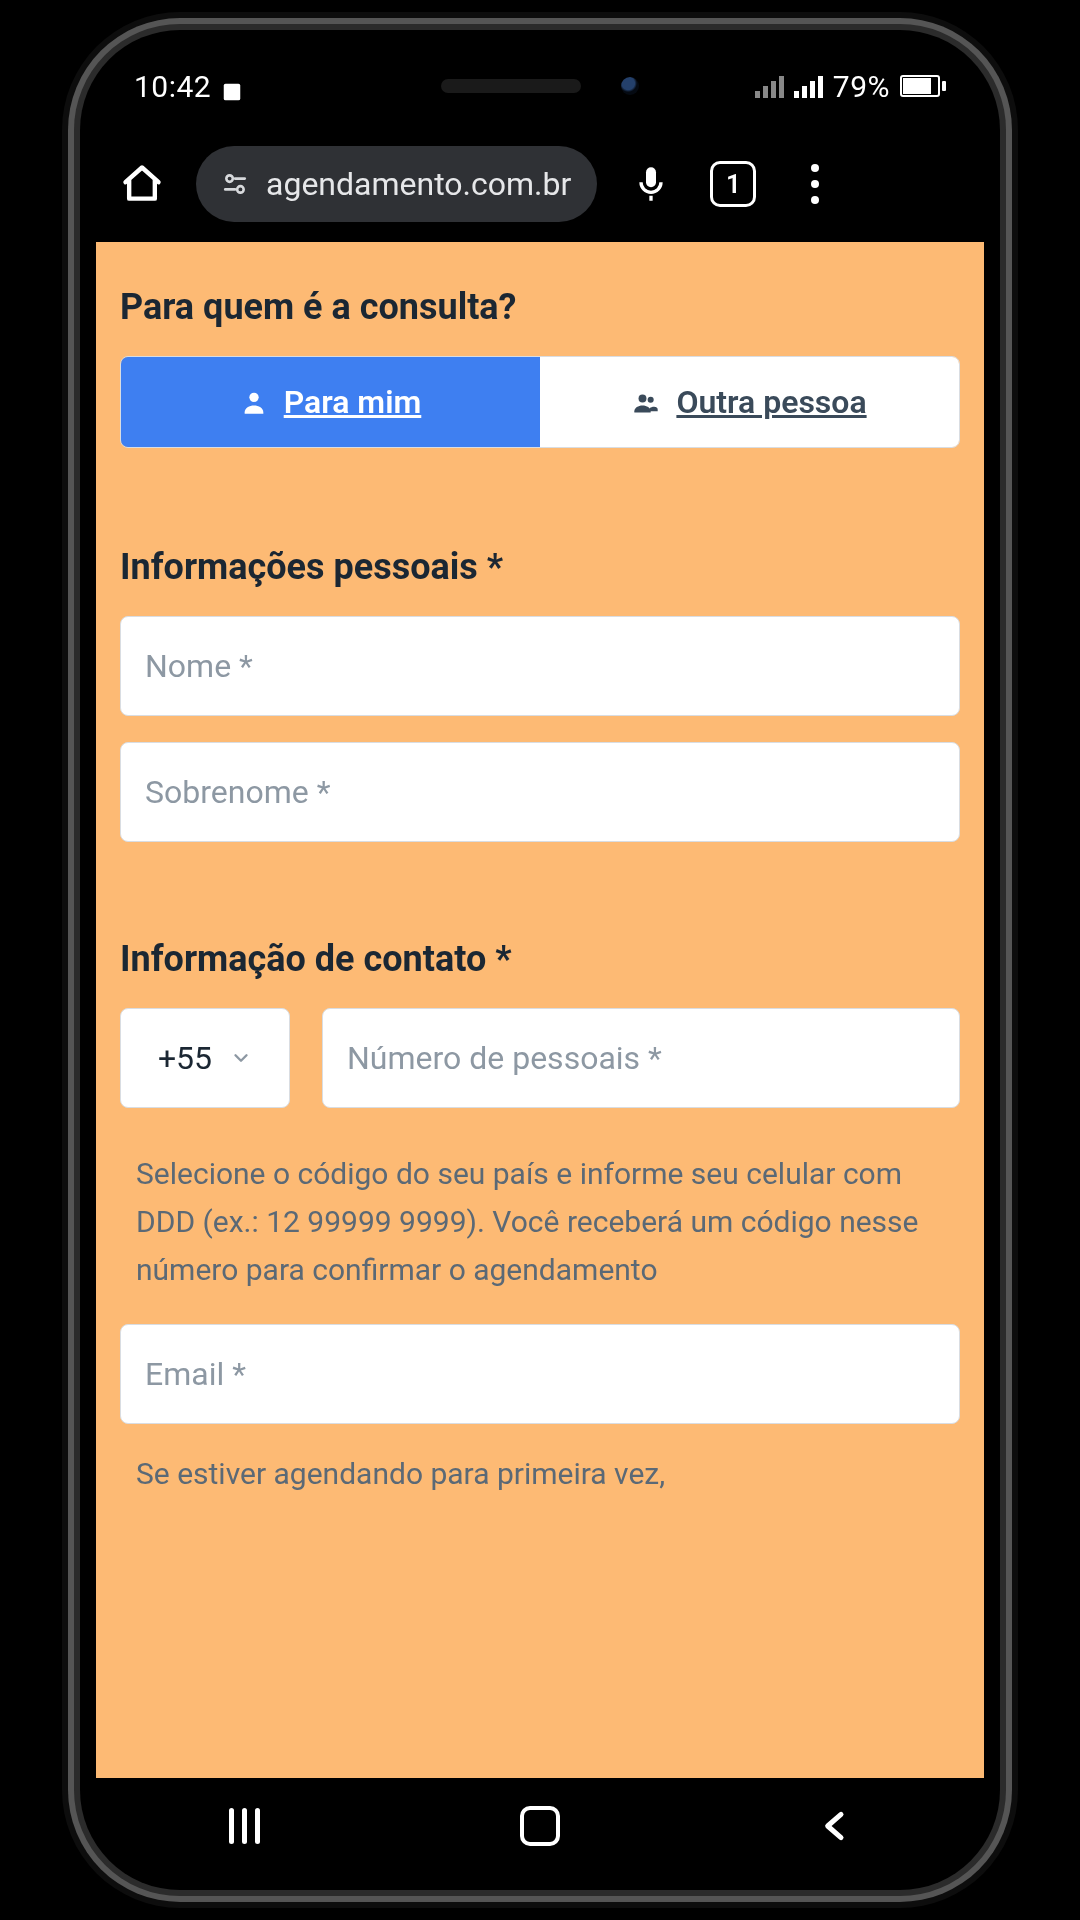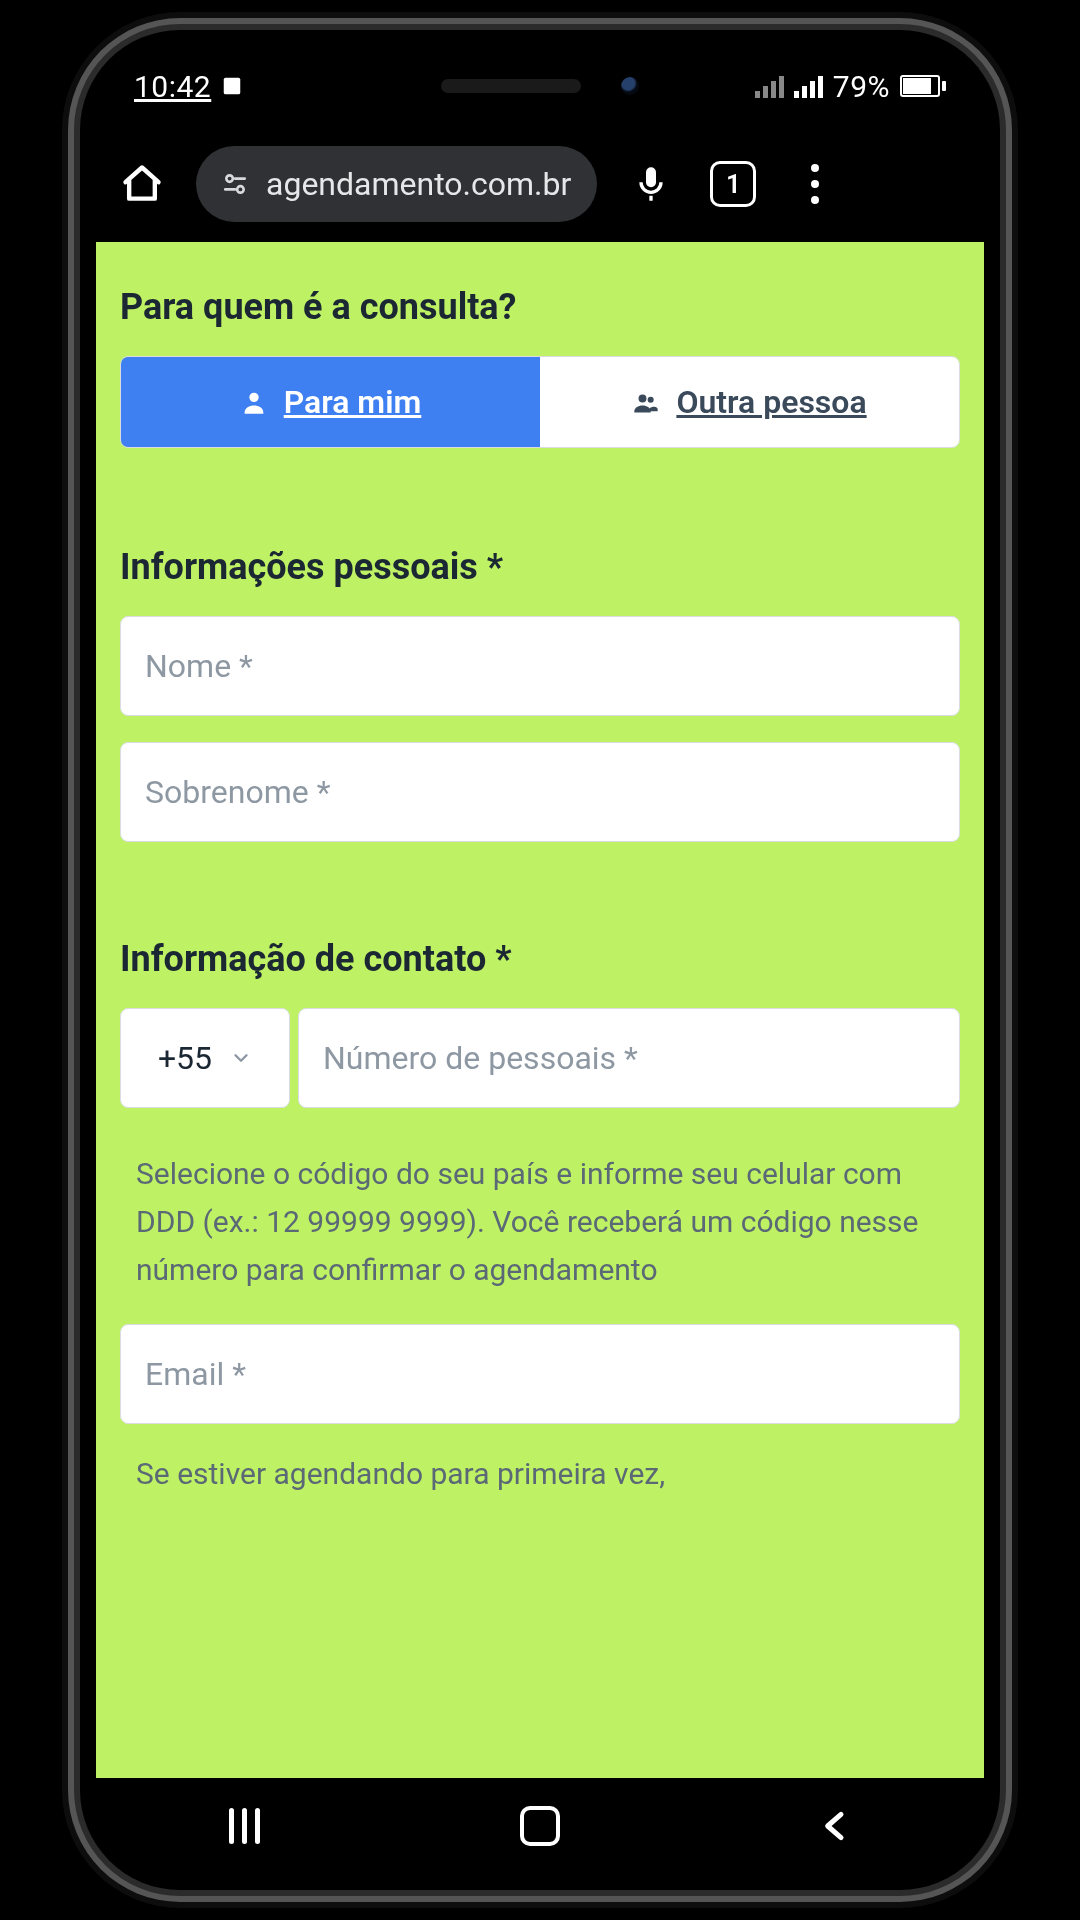--- a/index.html
+++ b/index.html
@@ -49,21 +49,21 @@
 
     
     .statusbar {
       height: 80px;
       color: #fff;
       display: flex; align-items: center;
       padding: 0 38px;
       font-size: 30px;
       letter-spacing: 0.5px;
     }
-    .statusbar .left { display: flex; align-items: flex-start; gap: 10px; text-decoration: underline; }
+    .statusbar .left { display: flex; align-items: center; gap: 10px; }
     .statusbar .spacer { flex: 1; }
     .statusbar .right { display: flex; align-items: center; gap: 10px; }
     .smallicon { width: 22px; height: 22px; display: inline-block; color: #fff; }
 
     .signal { display: inline-flex; align-items: flex-end; gap: 3px; height: 24px; }
     .signal span { width: 5px; background: #fff; display: inline-block; }
     .signal.dim span { background: #888; }
     .batt { display: inline-flex; align-items: center; }
     .batt-body { width: 40px; height: 22px; border: 2px solid #fff; border-radius: 3px; position: relative; }
     .batt-fill { position: absolute; left: 1px; top: 1px; bottom: 1px; width: 79%; background: #fff; }
@@ -92,21 +92,21 @@
       width: 46px; height: 46px;
       border: 3px solid #fff; border-radius: 10px;
       display: flex; align-items: center; justify-content: center;
       font-size: 26px; font-weight: 600; color: #fff;
     }
     .dots3 { display: flex; flex-direction: column; gap: 8px; padding: 0 6px; }
     .dots3 span { width: 8px; height: 8px; background: #fff; border-radius: 50%; }
 
     
     .page {
-      background: #bef264;
+      background: #fdba74;
       height: calc(100% - 80px - 116px - 96px);
       overflow: hidden;
       color: #1b2733;
       padding: 44px 24px 0 24px;
       font-size: 30px;
     }
     h2.section-title {
       font-size: 36px;
       font-weight: 700;
       color: #1b2733;
@@ -143,21 +143,21 @@
       font-size: 32px;
       margin-bottom: 26px;
     }
     .section-gap { height: 70px; }
     .helper {
       color: #5b6976;
       font-size: 30px;
       line-height: 1.6;
       margin: 16px 0 30px 16px;
     }
-    .phone-row { display: flex; gap: 8px; }
+    .phone-row { display: flex; gap: 32px; }
     .cc {
       width: 170px; flex: none;
       display: flex; align-items: center; justify-content: center; gap: 18px;
     }
     .cc .chev { color: #8d98a3; }
     .grow { flex: 1; }
 
     
     .navbar {
       height: 96px;

